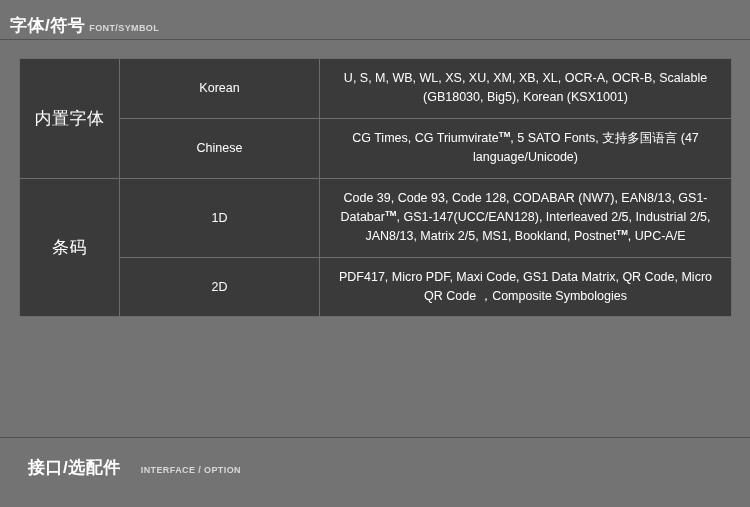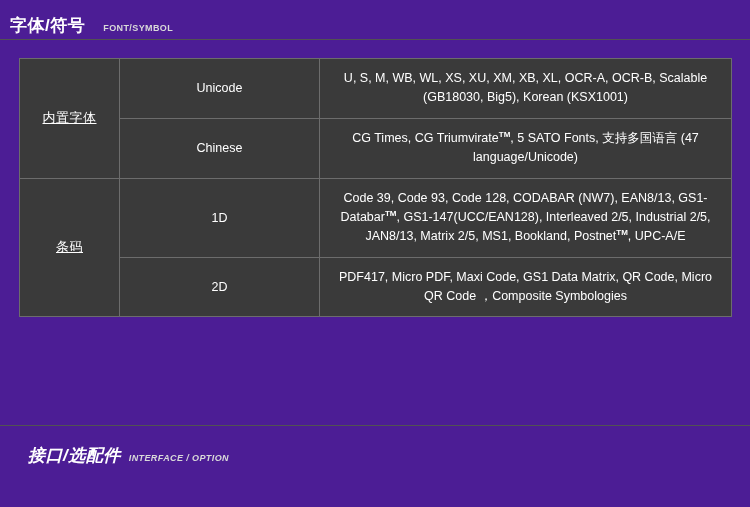--- a/index.html
+++ b/index.html
@@ -11,42 +11,42 @@
     height: 507px;
     background: #3a3a3a;
     font-family: "Liberation Sans", sans-serif;
     color: #ffffff;
     overflow: hidden;
   }
   .page {
     position: relative;
     width: 750px;
     height: 507px;
-    background: #4c1d95;
+    background: #737373;
   }
 
   
   .section-header {
     display: flex;
     align-items: baseline;
     padding: 14px 0 0 10px;
     height: 30px;
     box-sizing: border-box;
   }
   .section-title-cn {
     font-size: 17px;
     font-weight: bold;
     color: #ffffff;
     letter-spacing: 0.5px;
   }
   .section-title-en {
     font-size: 9px;
     font-weight: bold;
     color: #d9d9d9;
-    margin-left: 18px;
+    margin-left: 4px;
     letter-spacing: 0.4px;
   }
   .header-rule {
     height: 1px;
     background: #525252;
     margin: 9px 0 0 0;
   }
 
   
   .table-wrap {
@@ -62,23 +62,22 @@
   table.spec td {
     border: 1px solid #6c6c6c;
     color: #ffffff;
     vertical-align: middle;
     text-align: center;
     padding: 10px 12px;
     box-sizing: border-box;
   }
   td.cat {
     width: 100px;
-    font-size: 13px;
+    font-size: 17px;
     letter-spacing: 0.5px;
-    text-decoration: underline;
   }
   td.sub {
     width: 200px;
     font-size: 12.5px;
   }
   td.val {
     width: 412px;
     font-size: 12.5px;
     line-height: 1.55;
     text-align: center;
@@ -89,22 +88,21 @@
     line-height: 0;
     font-weight: bold;
   }
 
   
   .footer-area {
     position: absolute;
     left: 0;
     bottom: 0;
     width: 750px;
-    height: 82px;
-    font-style: italic;
+    height: 70px;
   }
   .footer-rule {
     height: 1px;
     background: #525252;
     margin: 0;
   }
   .footer-header {
     display: flex;
     align-items: baseline;
     padding: 18px 0 0 28px;
@@ -112,41 +110,41 @@
   .footer-title-cn {
     font-size: 17px;
     font-weight: bold;
     color: #ffffff;
     letter-spacing: 0.5px;
   }
   .footer-title-en {
     font-size: 9px;
     font-weight: bold;
     color: #d9d9d9;
-    margin-left: 8px;
+    margin-left: 20px;
     letter-spacing: 0.4px;
   }
 </style>
 </head>
 <body>
 
 <div class="page">
 
   <div class="section-header">
     <span class="section-title-cn">字体/符号</span>
     <span class="section-title-en">FONT/SYMBOL</span>
   </div>
   <div class="header-rule"></div>
 
   <div class="table-wrap">
     <table class="spec">
       <tbody>
         <tr>
           <td class="cat" rowspan="2">内置字体</td>
-          <td class="sub">Unicode</td>
+          <td class="sub">Korean</td>
           <td class="val">U, S, M, WB, WL, XS, XU, XM, XB, XL, OCR-A, OCR-B, Scalable (GB18030, Big5), Korean (KSX1001)</td>
         </tr>
         <tr>
           <td class="sub">Chinese</td>
           <td class="val"><span>CG Times, CG Triumvirate</span><sup class="tm">TM</sup><span>, 5 SATO Fonts, 支持多国语言 (47 language/Unicode)</span></td>
         </tr>
         <tr>
           <td class="cat" rowspan="2">条码</td>
           <td class="sub">1D</td>
           <td class="val"><span>Code 39, Code 93, Code 128, CODABAR (NW7), EAN8/13, GS1-Databar</span><sup class="tm">TM</sup><span>, GS1-147(UCC/EAN128), Interleaved 2/5, Industrial 2/5, JAN8/13, Matrix 2/5, MS1, Bookland, Postnet</span><sup class="tm">TM</sup><span>, UPC-A/E</span></td>

